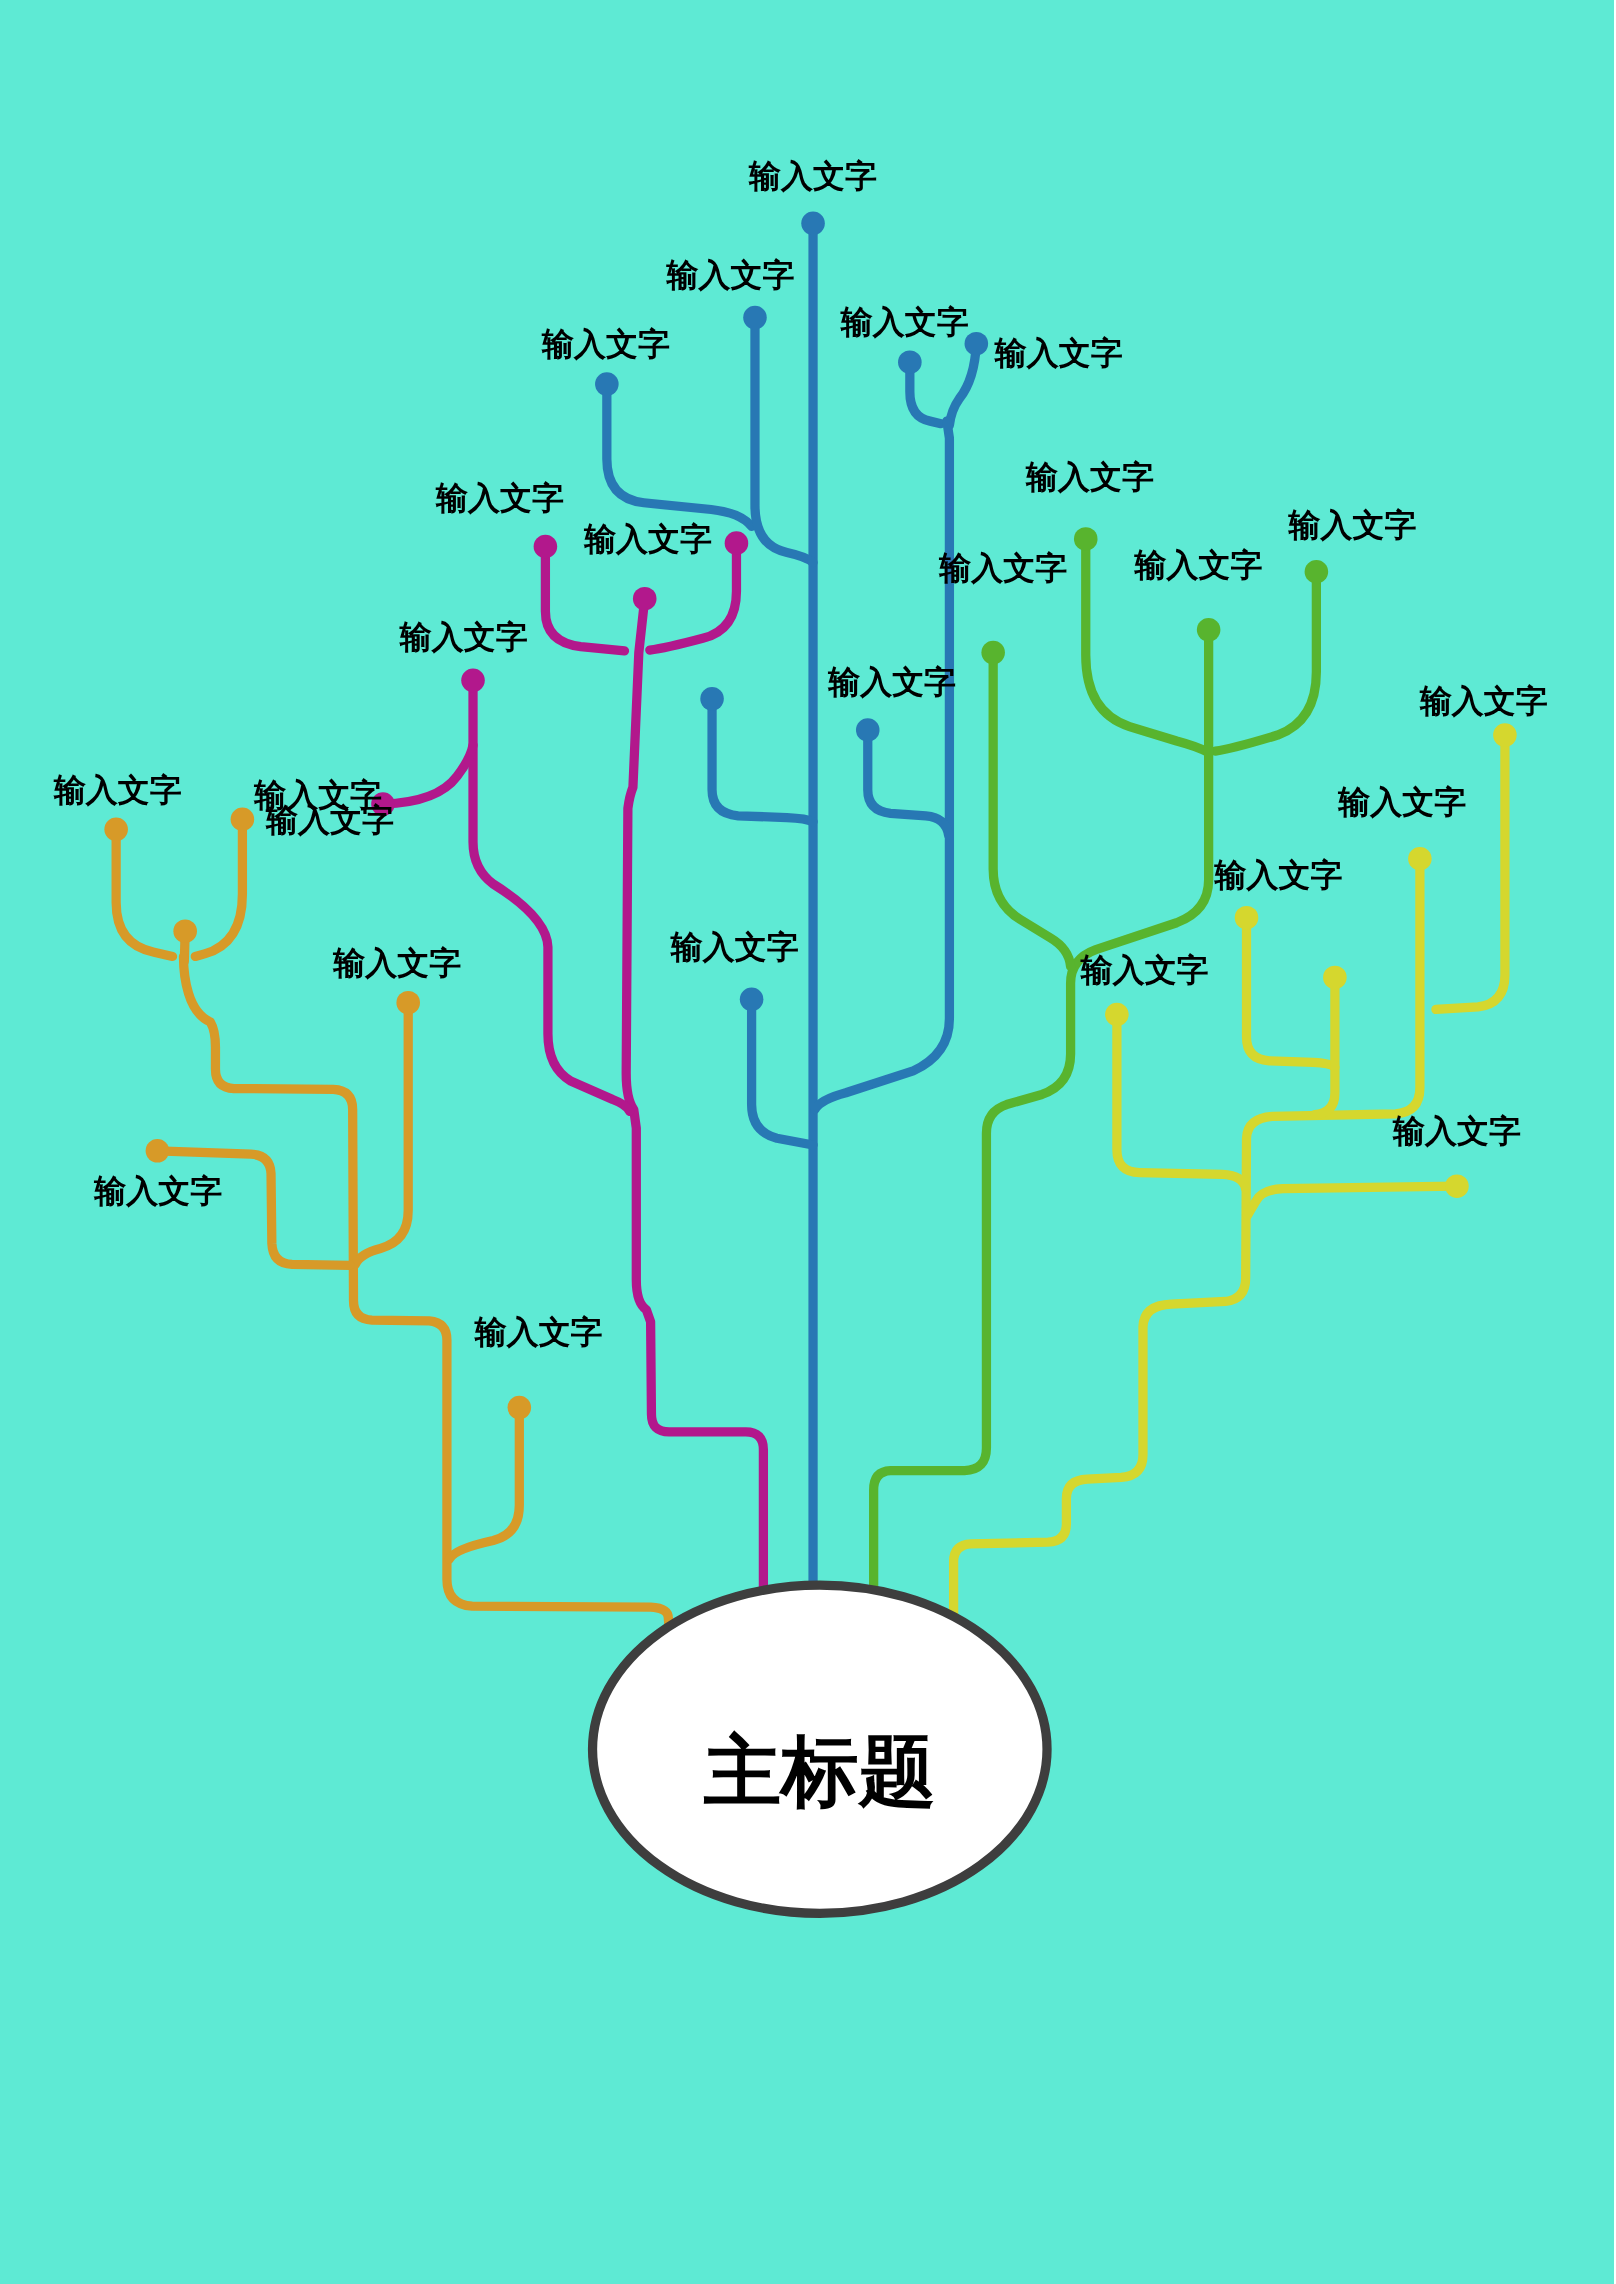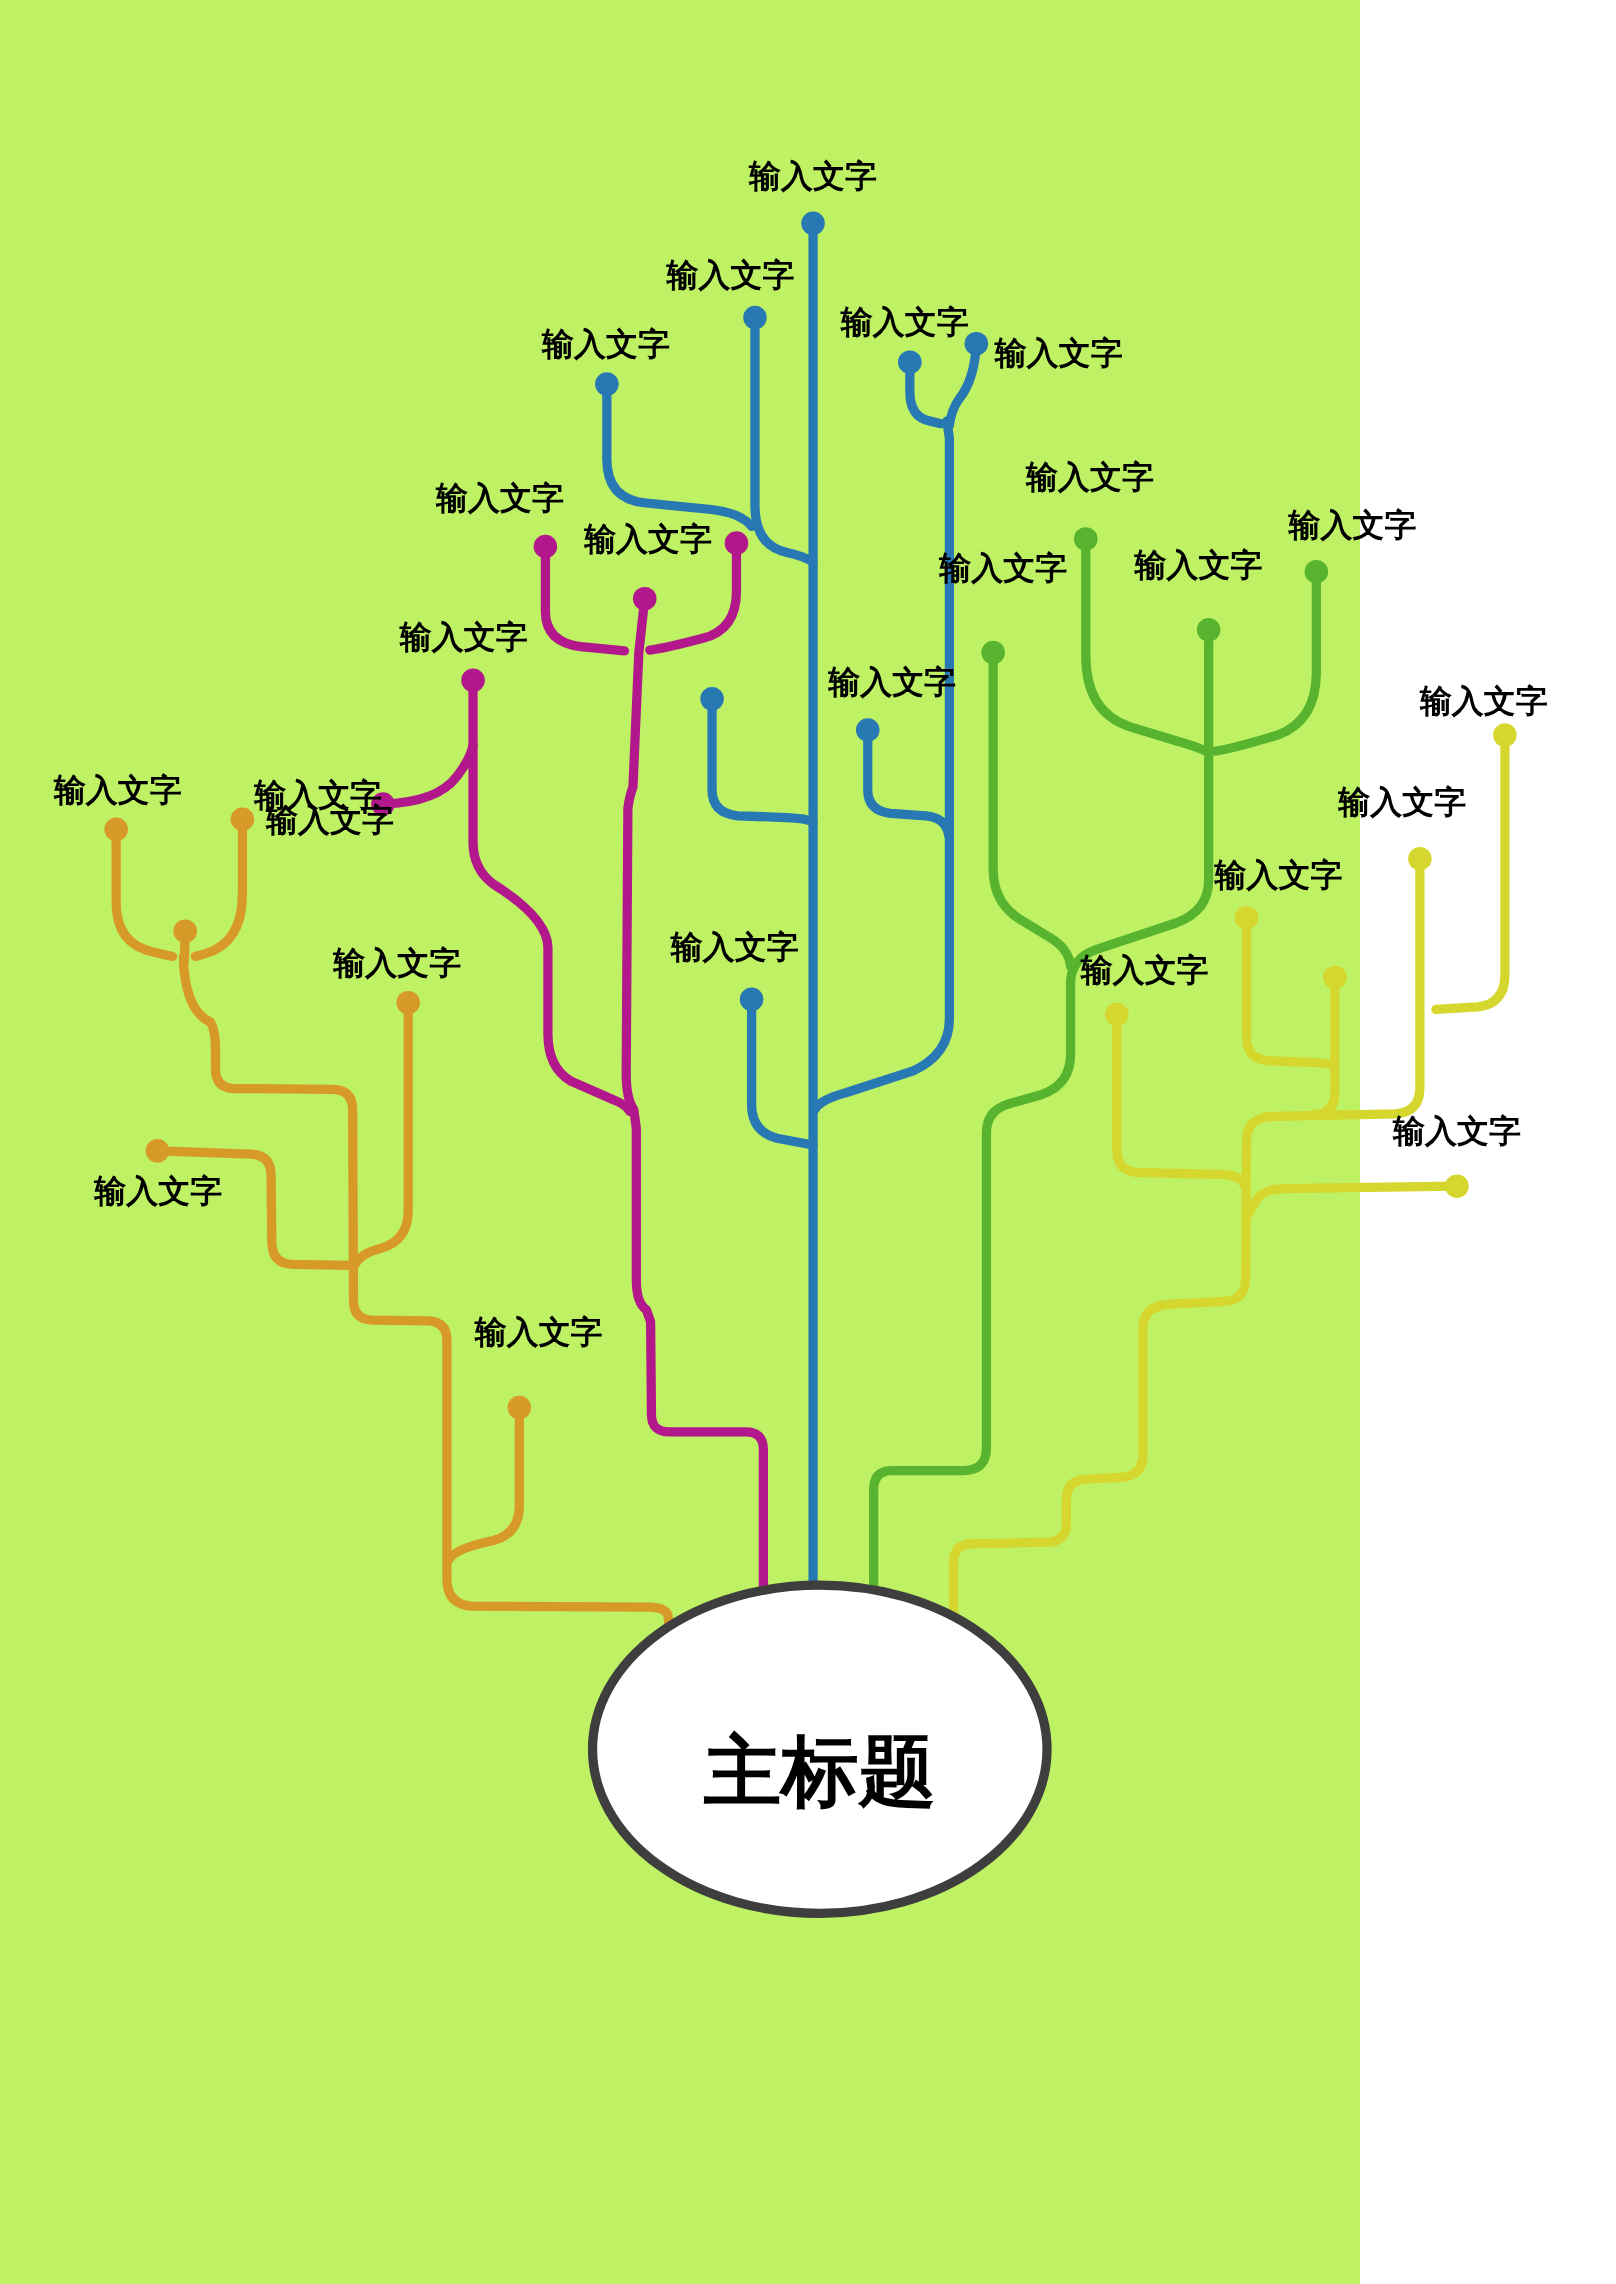--- a/index.html
+++ b/index.html
@@ -6,23 +6,23 @@
     margin: 0;
     padding: 0;
     background: #ffffff;
     width: 1616px;
     height: 2284px;
     overflow: hidden;
     font-family: "Liberation Sans", "DejaVu Sans", sans-serif;
   }
   #stage {
     position: relative;
-    width: 1360px;
+    width: 1614px;
     height: 2284px;
-    background: #bef264;
+    background: #5eead4;
   }
   svg { display: block; }
   .branch-line {
     fill: none;
     stroke-width: 11px;
     stroke-linecap: round;
     stroke-linejoin: round;
   }
   .node-label {
     font-family: "Liberation Sans", "DejaVu Sans", sans-serif;

